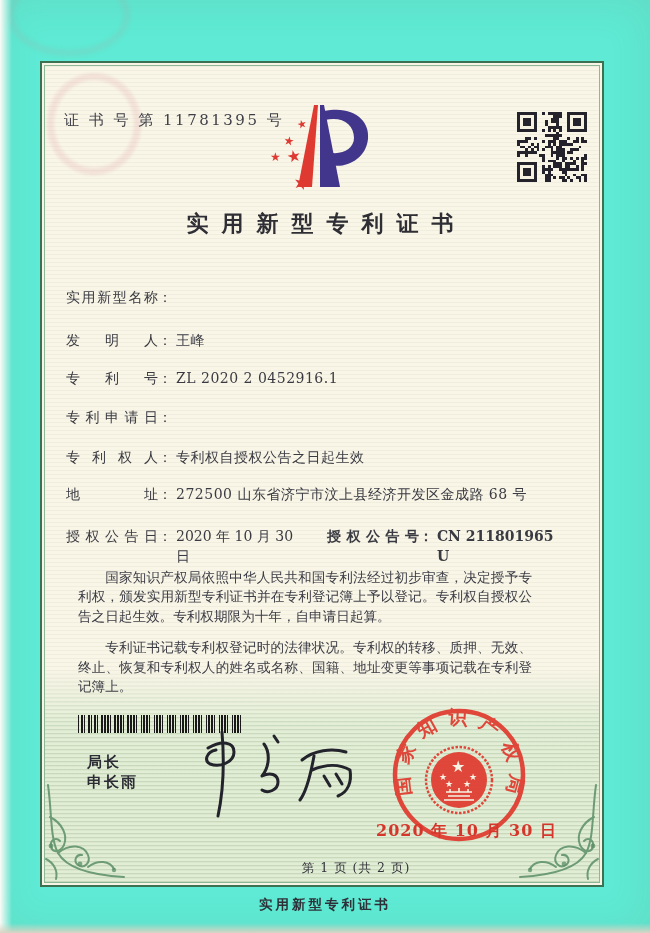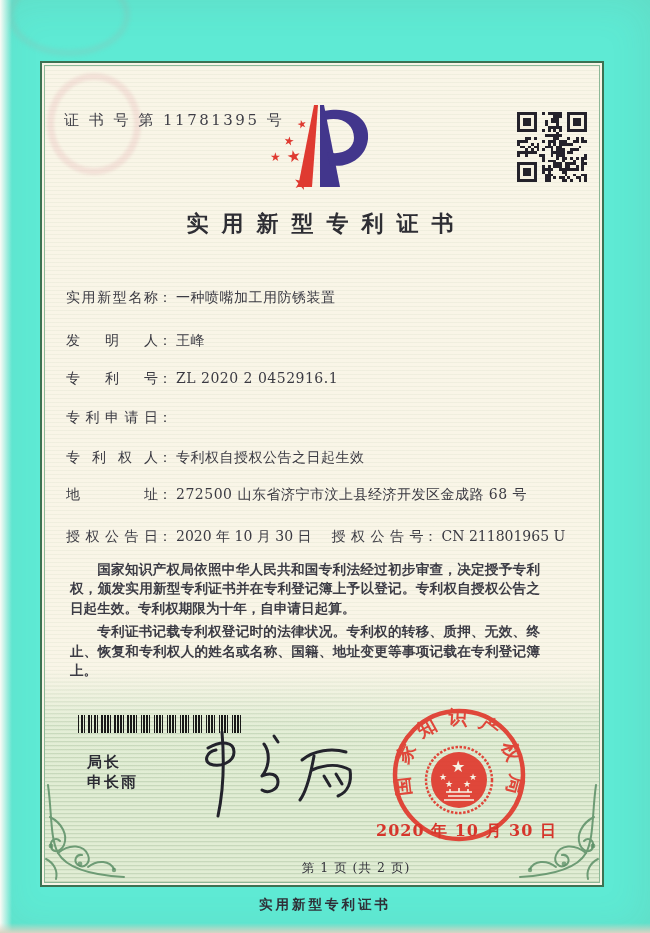--- a/index.html
+++ b/index.html
@@ -63,24 +63,24 @@
     letter-spacing:13px; text-indent:13px; color:#2e2e34;
   }
 
   .field-row { position:absolute; left:66px; width:490px; display:flex; font-size:14px; line-height:20px; }
   .field-label { width:92px; text-align:justify; text-align-last:justify; -moz-text-align-last:justify; flex:none; }
   .field-colon { flex:none; margin-right:4px; }
   .field-value { flex:1; letter-spacing:.5px; }
 
   .grant-row { position:absolute; left:66px; top:526px; width:500px; display:flex; font-size:14px; line-height:20px; }
   .grant-cell { display:flex; }
-  .grant-cell.second { margin-left:20px; }
+  .grant-cell.second { margin-left:20px;font-weight:bold; }
 
   .body-text { position:absolute; left:66px; top:556px; width:478px; font-size:13.6px; line-height:19.4px; text-align:justify; color:#3c3c45; }
-  .body-text p { margin:4px; text-indent:2em;font-weight:bold; }
+  .body-text p { margin:12px; text-indent:2em; }
 
   .barcode {
     position:absolute; left:78px; top:715px; width:167px; height:18px;
     background:repeating-linear-gradient(90deg,
       #191919 0 1.5px, transparent 1.5px 3px,
       #191919 3px 5px, transparent 5px 6px,
       #191919 6px 7px, transparent 7px 10.5px,
       #191919 10.5px 12px, transparent 12px 13px);
   }
 
@@ -348,21 +348,20 @@
       <rect x="0" y="18" width="7" height="7" fill="#24222b"></rect>
       <rect x="1" y="19" width="5" height="5" fill="#f6f1e1"></rect>
       <rect x="2" y="20" width="3" height="3" fill="#24222b"></rect>
     </svg>
 
   <div class="title">实用新型专利证书</div>
 
   <div class="field-row" style="top:287px">
     <span class="field-label">实用新型名称</span>
       <span class="field-colon">：</span>
-    <span class="field-value">一种喷嘴加工用防锈装置</span>
   </div>
   <div class="field-row" style="top:330px">
     <span class="field-label">发明人</span>
       <span class="field-colon">：</span>
     <span class="field-value">王峰</span>
   </div>
   <div class="field-row" style="top:368px">
     <span class="field-label">专利号</span>
       <span class="field-colon">：</span>
     <span class="field-value">ZL 2020 2 0452916.1</span>

